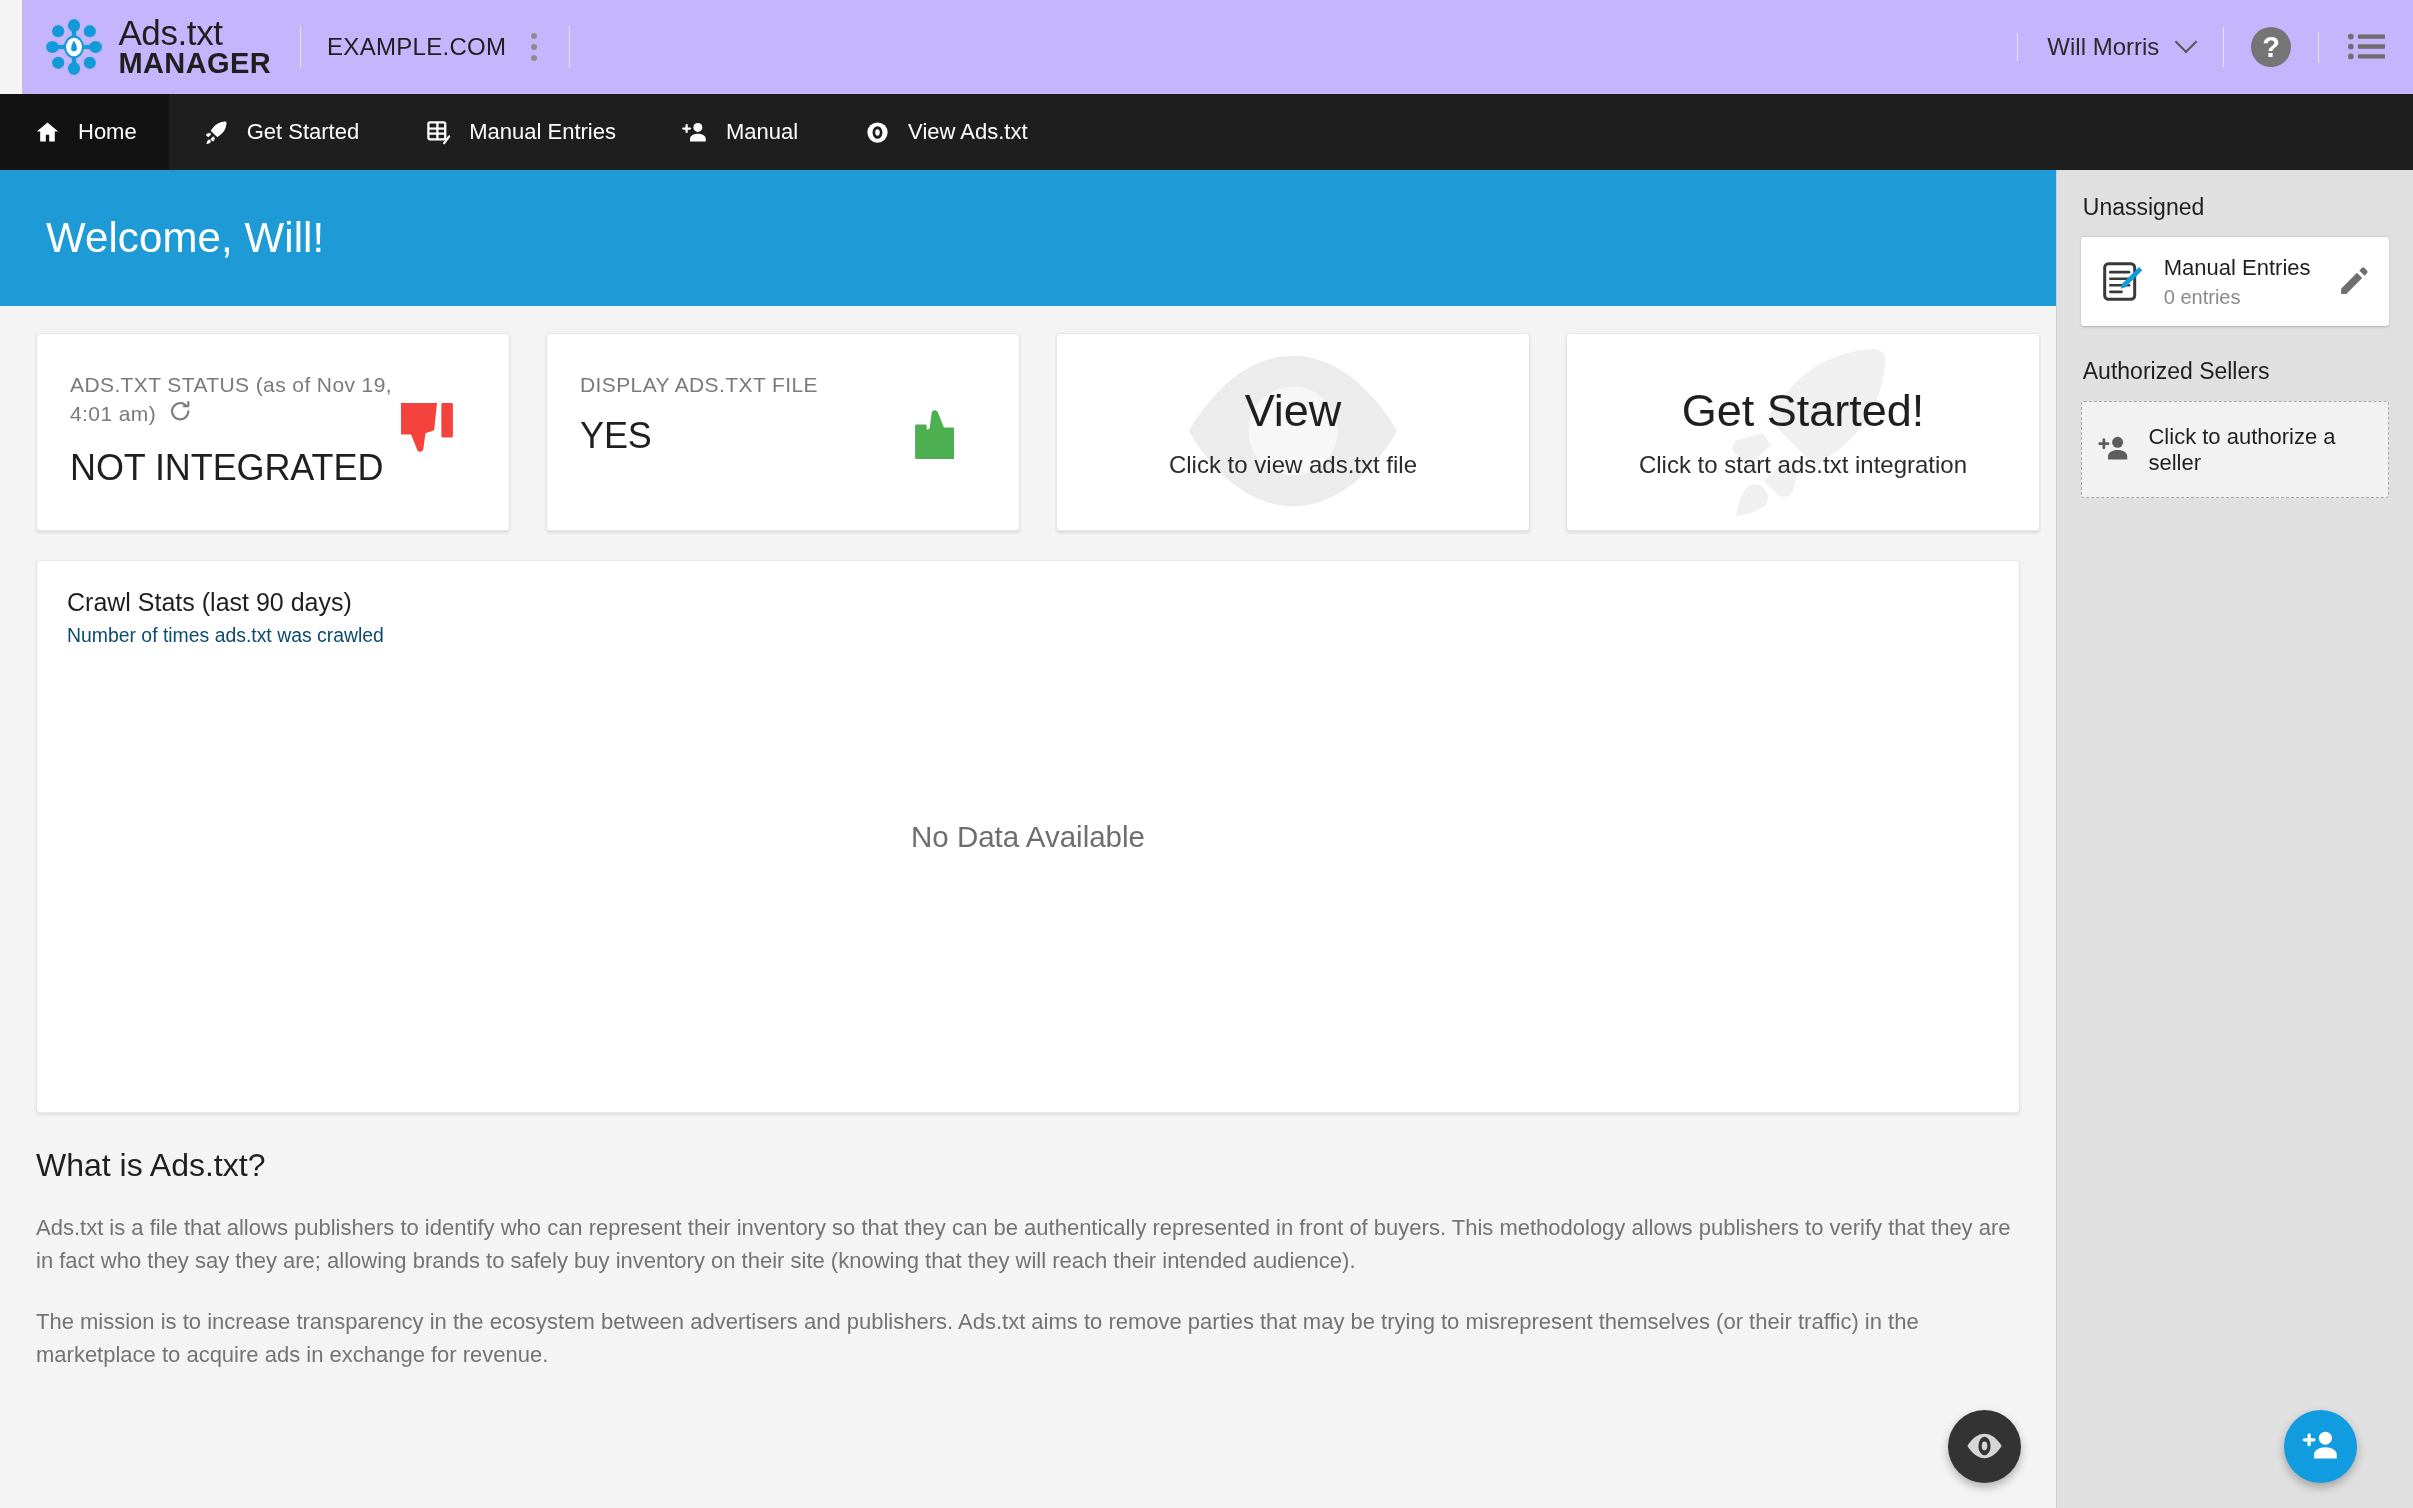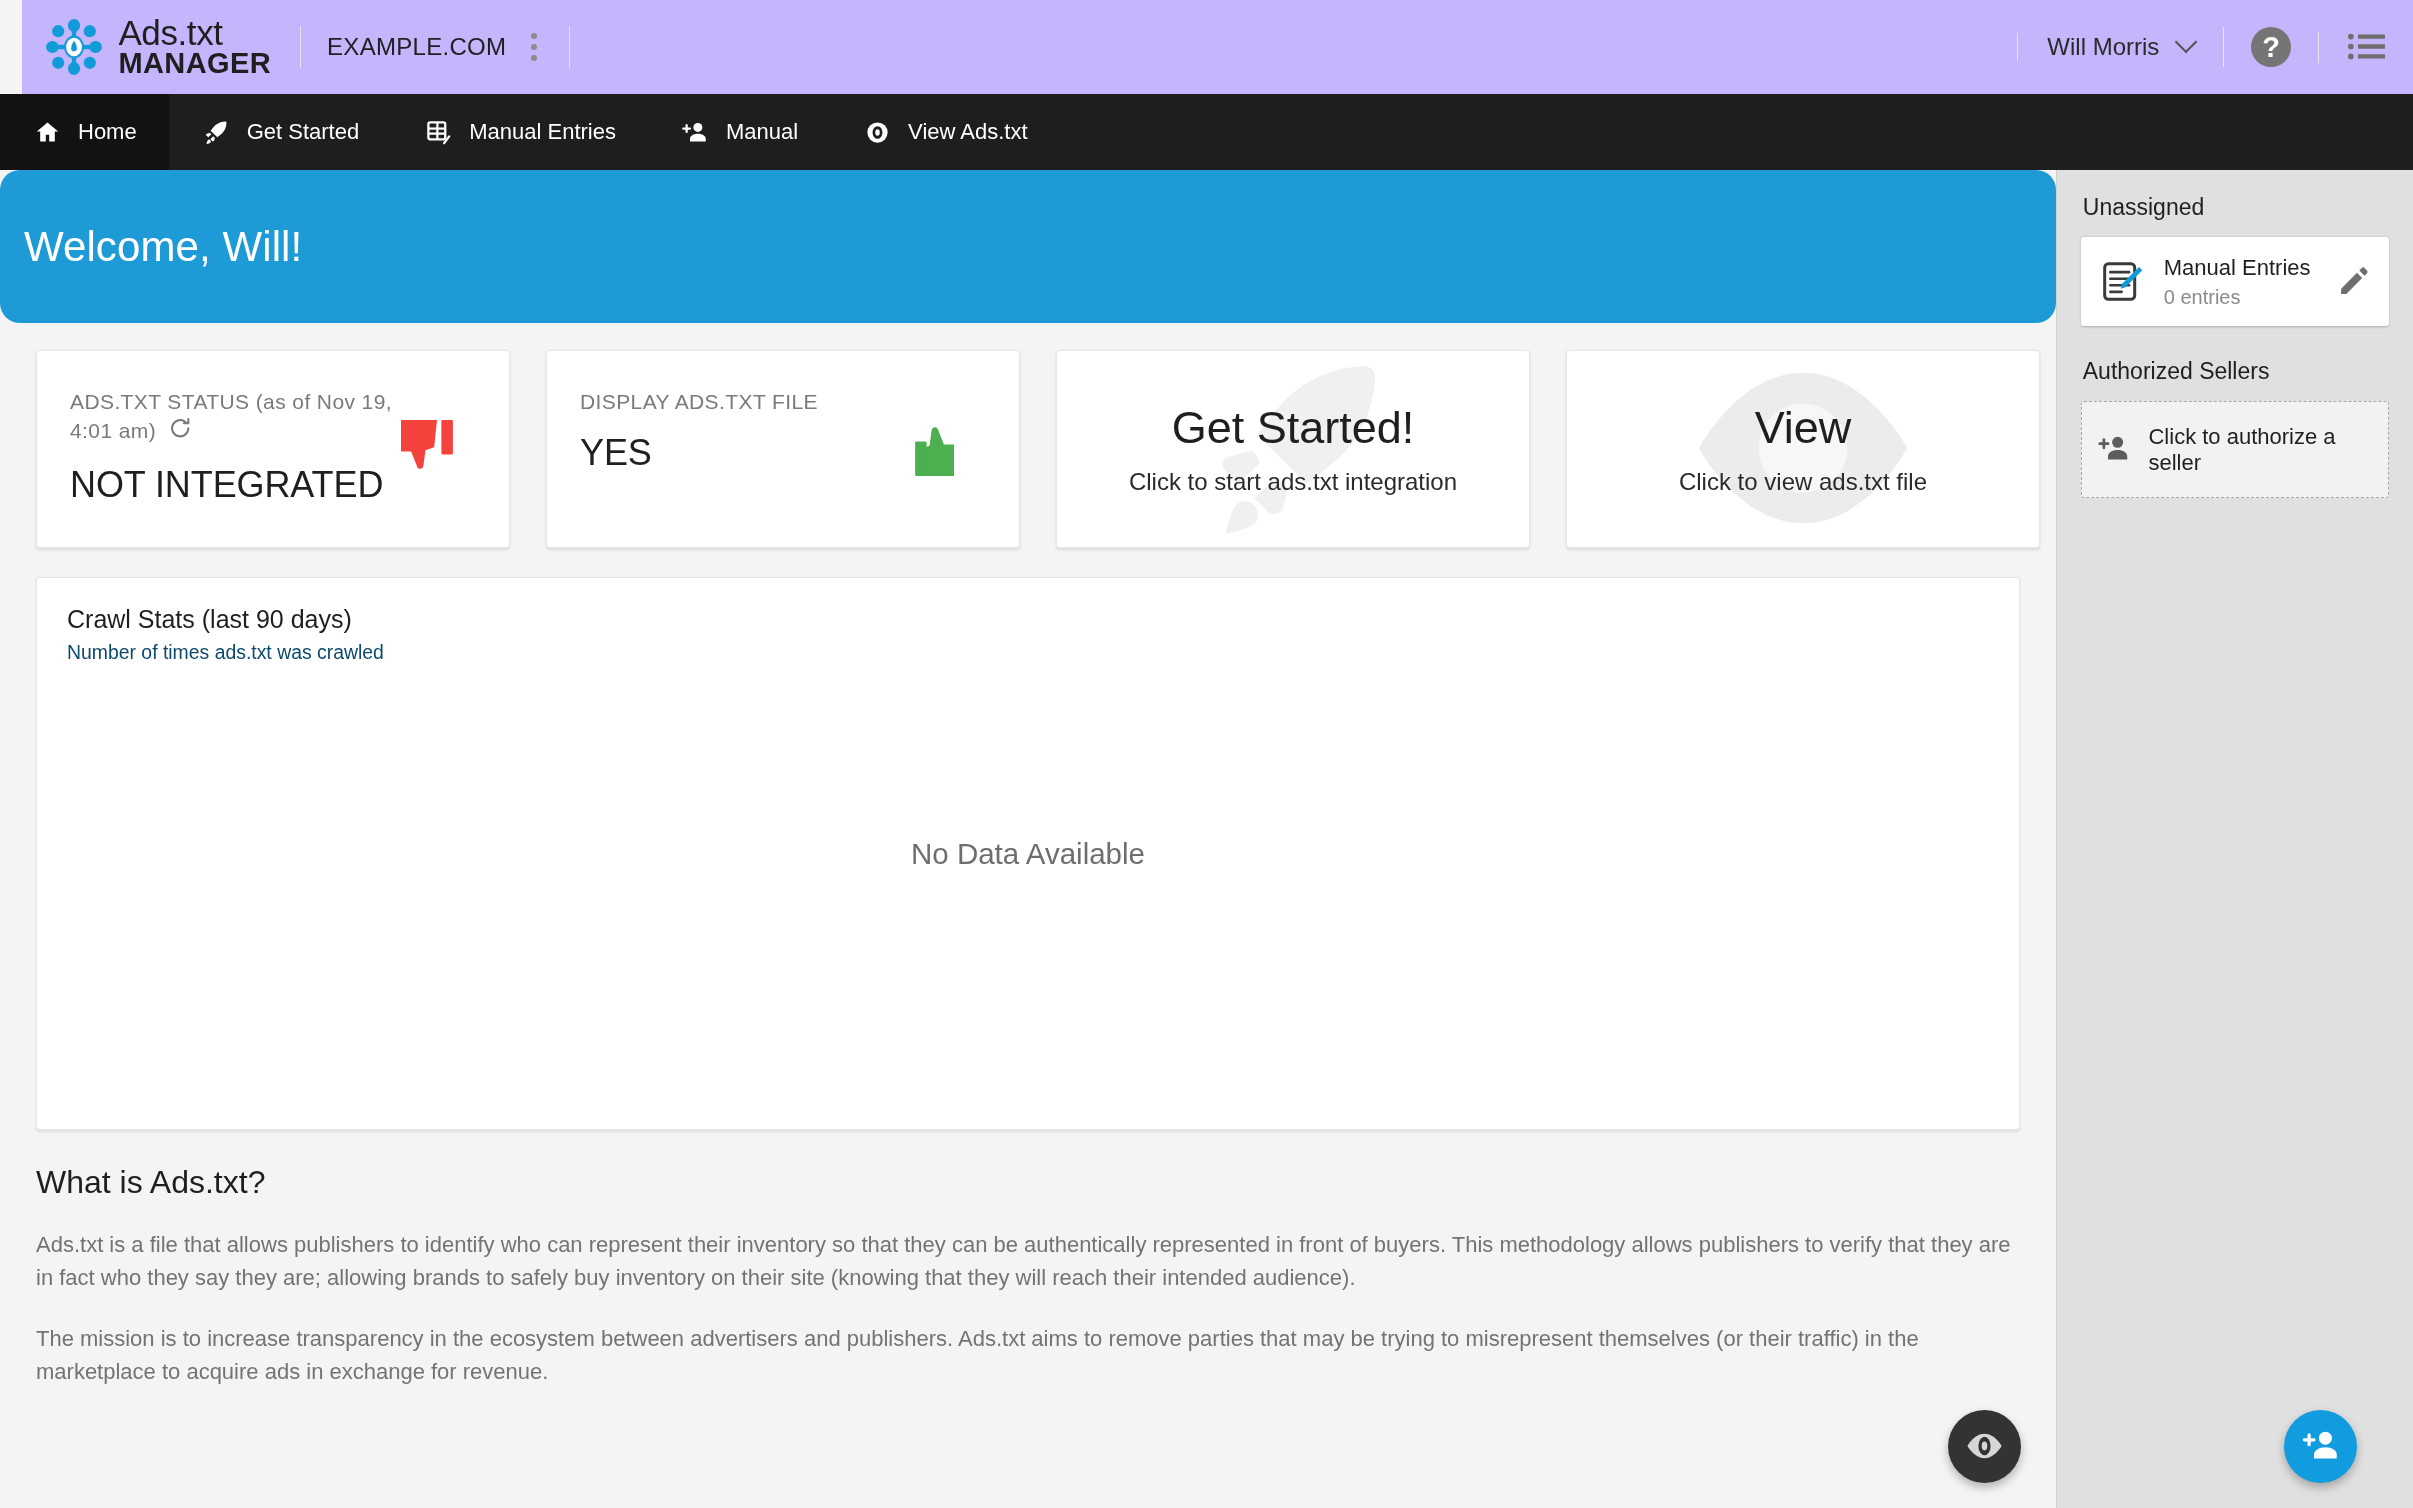--- a/index.html
+++ b/index.html
@@ -64,22 +64,22 @@
   .nav-ico { width: 30px; height: 30px; display: flex; align-items: center; justify-content: center; }
   .nav-ico svg { display: block; }
 
   
   .body-split { flex: 1 1 auto; display: flex; min-height: 0; position: relative; }
   .main-col { width: 2056px; flex: 0 0 2056px; background: #f4f4f4; position: relative; overflow: hidden; }
   .side-col { flex: 1 1 auto; background: #e0e0e0; border-left: 1.4px solid #cfcfcf; padding: 21.5px 24.4px; }
 
   
   .welcome {
-    height: 153px; background: #1e9bd7; display: flex; align-items: center;
-    padding: 0 24px; position: relative; overflow: hidden; border-radius: 20px;
+    height: 136px; background: #1e9bd7; display: flex; align-items: center;
+    padding: 0 46px; position: relative; overflow: hidden;
   }
   .welcome h1 { color: #fff; font-size: 42px; font-weight: 400; letter-spacing: 0.1px; }
 
   
   .cards { display: flex; gap: 36px; padding: 27px 36px 0 36px; }
   .card {
     background: #fff; border-radius: 3.6px; border: 0.7px solid #e6e6e6;
     box-shadow: 0 1.4px 2.9px rgba(0,0,0,0.10); position: relative; overflow: hidden;
   }
   .stat-card { flex: 0 0 474px; height: 198px; padding: 37px 33px 0 33px; }
@@ -305,39 +305,39 @@
           <span class="thumb thumb-up">
             <svg width="55" height="62" viewBox="0 0 38 43" fill="#4CAF50">
               <path d="M36 41H18l-7 0 2-19 6-2 1.5-11c.3-2.2 3.3-2.6 4.2-.6L29 19h7z" transform="translate(-9,0)"></path>
               <rect x="0" y="17" width="8" height="24" rx="1"></rect>
             </svg>
           </span>
         </div>
 
         <div class="card action-card">
           <span class="watermark">
+            <svg width="230" height="165" viewBox="0 0 32 23">
+              <path d="M16 1C7 1 1.5 11.5 1.5 11.5S7 22 16 22s14.5-10.5 14.5-10.5S25 1 16 1z" fill="#ececec"></path>
+              <circle cx="16" cy="11.5" r="6.2" fill="#f7f7f7"></circle>
+            </svg>
+          </span>
+          <div class="big">View</div>
+          <div class="sub">Click to view ads.txt file</div>
+        </div>
+
+        <div class="card action-card">
+          <span class="watermark">
             <svg width="215" height="201" viewBox="0 0 24 24" fill="#f0f0f0">
               <path d="M20.5 2.2c-4.4.2-8 2.1-10.6 5.4l-2.2 2.8 5.9 5.9 2.8-2.2c3.3-2.6 5.2-6.2 5.4-10.6a1.3 1.3 0 0 0-1.3-1.3z"></path>
               <path d="M7.2 12.3 4.4 13a1 1 0 0 0-.5 1.7l1.6 1.6 2.6-2.6zM10.7 19.6l.7-2.8-1.4-1.4-2.6 2.6 1.6 1.6a1 1 0 0 0 1.7-.5z"></path>
               <path d="M5.4 18.6c-1 1-1.4 3.6-1.4 3.6s2.6-.4 3.6-1.4a1.6 1.6 0 0 0-2.2-2.2z"></path>
             </svg>
           </span>
           <div class="big">Get Started!</div>
           <div class="sub">Click to start ads.txt integration</div>
-        </div>
-
-        <div class="card action-card">
-          <span class="watermark">
-            <svg width="230" height="165" viewBox="0 0 32 23">
-              <path d="M16 1C7 1 1.5 11.5 1.5 11.5S7 22 16 22s14.5-10.5 14.5-10.5S25 1 16 1z" fill="#ececec"></path>
-              <circle cx="16" cy="11.5" r="6.2" fill="#f7f7f7"></circle>
-            </svg>
-          </span>
-          <div class="big">View</div>
-          <div class="sub">Click to view ads.txt file</div>
         </div>
       </section>
 
       <section class="crawl">
         <div class="title"><span>Crawl Stats</span><span class="muted"> (last 90 days)</span></div>
         <div class="subtitle">Number of times ads.txt was crawled</div>
         <div class="nodata">No Data Available</div>
       </section>
 
       <section class="about">

